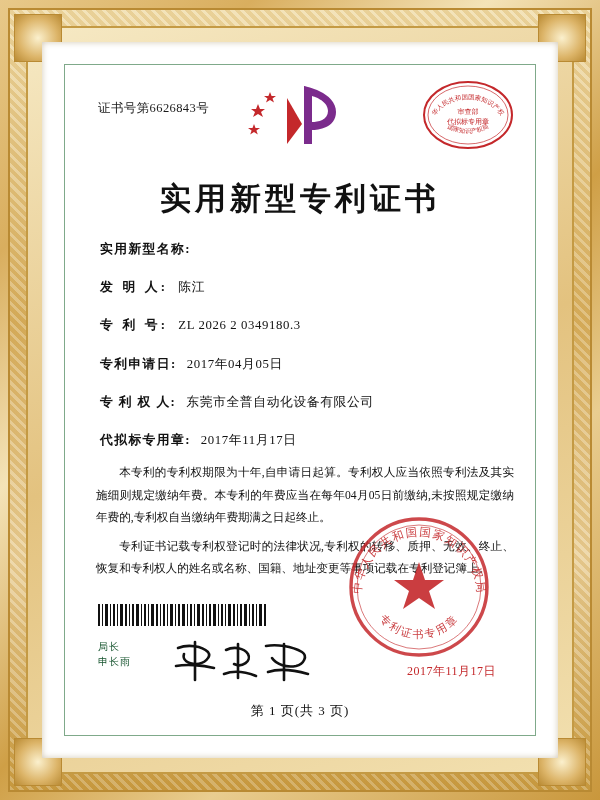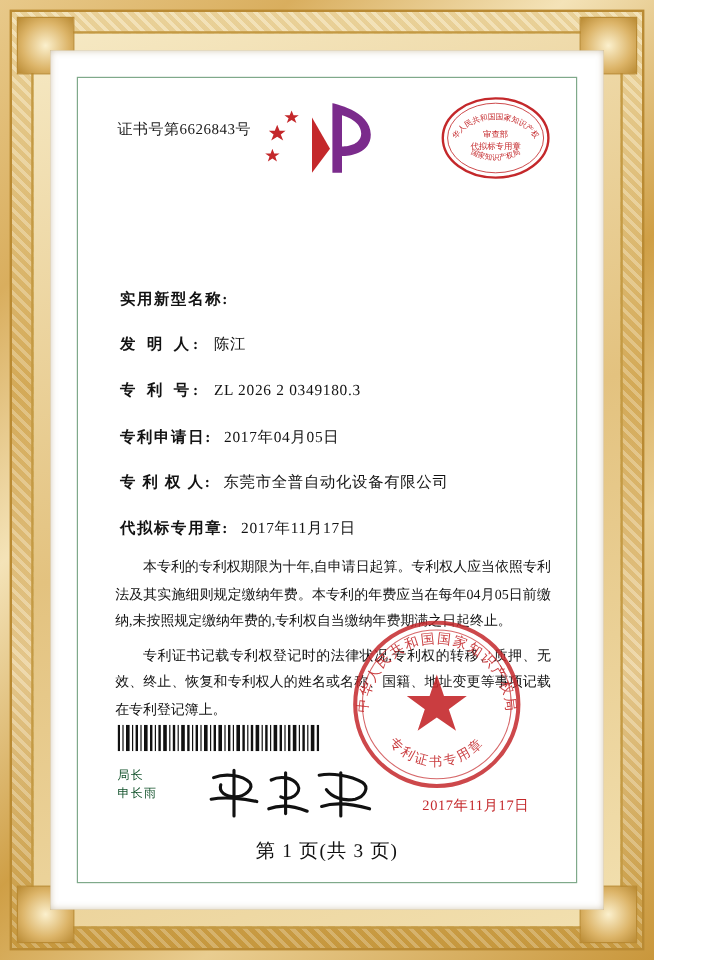--- a/index.html
+++ b/index.html
@@ -10,21 +10,21 @@
   body {
     width: 600px;
     height: 800px;
     font-family: "Liberation Serif", serif;
     overflow: hidden;
   }
 
   
   .certificate {
     position: relative;
-    width: 545px;
+    width: 600px;
     height: 800px;
     box-sizing: border-box;
     background:
       linear-gradient(135deg, #e8c98a 0%, #d9ae5e 18%, #f4e3b8 35%, #cf9f46 55%, #e9cd90 72%, #c9973c 100%);
   }
   .frame-band-outer {
     position: absolute;
     left: 8px; top: 8px; right: 8px; bottom: 8px;
     border: 2px solid #b98a33;
     box-sizing: border-box;
@@ -200,21 +200,21 @@
     color: #c4282b;
     letter-spacing: 0.5px;
   }
 
   
   .footer {
     position: absolute;
     left: 0; right: 0;
     bottom: 38px;
     text-align: center;
-    font-size: 16px;
+    font-size: 13px;
     color: #111;
     letter-spacing: 1px;
   }
 </style>
 </head>
 <body>
 
 <div class="certificate">
 
   <div class="frame-band-outer"></div>
@@ -256,20 +256,21 @@
         </text>
         <text x="48" y="36" font-size="7" fill="#c4282b" text-anchor="middle" font-family="DejaVu Serif, serif">审查部</text>
         <text x="48" y="46" font-size="7" fill="#c4282b" text-anchor="middle" font-family="DejaVu Serif, serif">代拟标专用章</text>
         <path id="botArc" d="M16 38 A34 26 0 0 0 80 38" fill="none"></path>
         <text font-size="6.2" fill="#c4282b" font-family="DejaVu Serif, serif">
           <textPath href="#botArc" startOffset="50%" text-anchor="middle">国家知识产权局</textPath>
         </text>
       </svg>
     </div>
 
+    <div class="title">实用新型专利证书</div>
 
     <div class="fields">
       <div class="field-row">
         <span class="field-label">实用新型名称:</span>
       </div>
       <div class="field-row wide">
         <span class="field-label">发 明 人:</span>
         <span class="field-value">陈江</span>
       </div>
       <div class="field-row wide">

